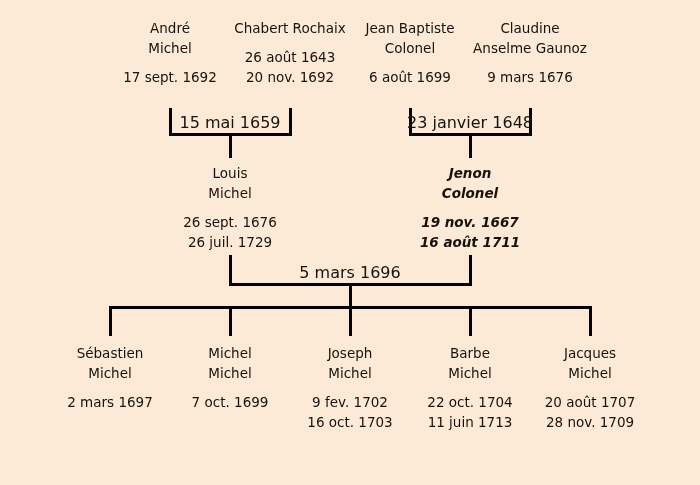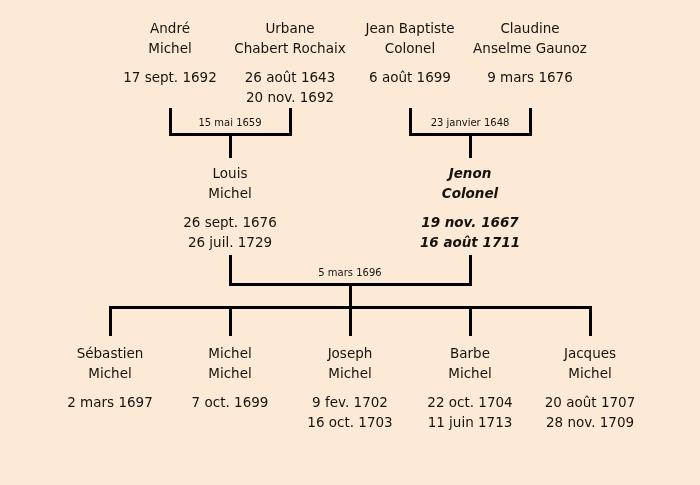--- a/index.html
+++ b/index.html
@@ -39,21 +39,21 @@
     display: block;
   }
   .person.highlight {
     font-weight: bold;
     font-style: italic;
   }
   .mlabel {
     position: absolute;
     text-align: center;
     color: #17120d;
-    font-size: 10px;
+    font-size: 16px;
     line-height: 16px;
     white-space: nowrap;
     transform: translateX(-50%);
   }
   .hline {
     position: absolute;
     background: #000000;
     height: 3px;
   }
   .vline {
@@ -89,21 +89,20 @@
     </div>
   <div id="people-layer">
       <div class="person" style="left: 170px; top: 18px;">
         <span class="nm">André</span>
         <span class="nm">Michel</span>
         <span class="dates">
           <span class="dt">17 sept. 1692</span>
         </span>
       </div>
       <div class="person" style="left: 290px; top: 18px;">
-        <span class="nm">Urbane</span>
         <span class="nm">Chabert Rochaix</span>
         <span class="dates">
           <span class="dt">26 août 1643</span>
           <span class="dt">20 nov. 1692</span>
         </span>
       </div>
       <div class="person" style="left: 410px; top: 18px;">
         <span class="nm">Jean Baptiste</span>
         <span class="nm">Colonel</span>
         <span class="dates">

